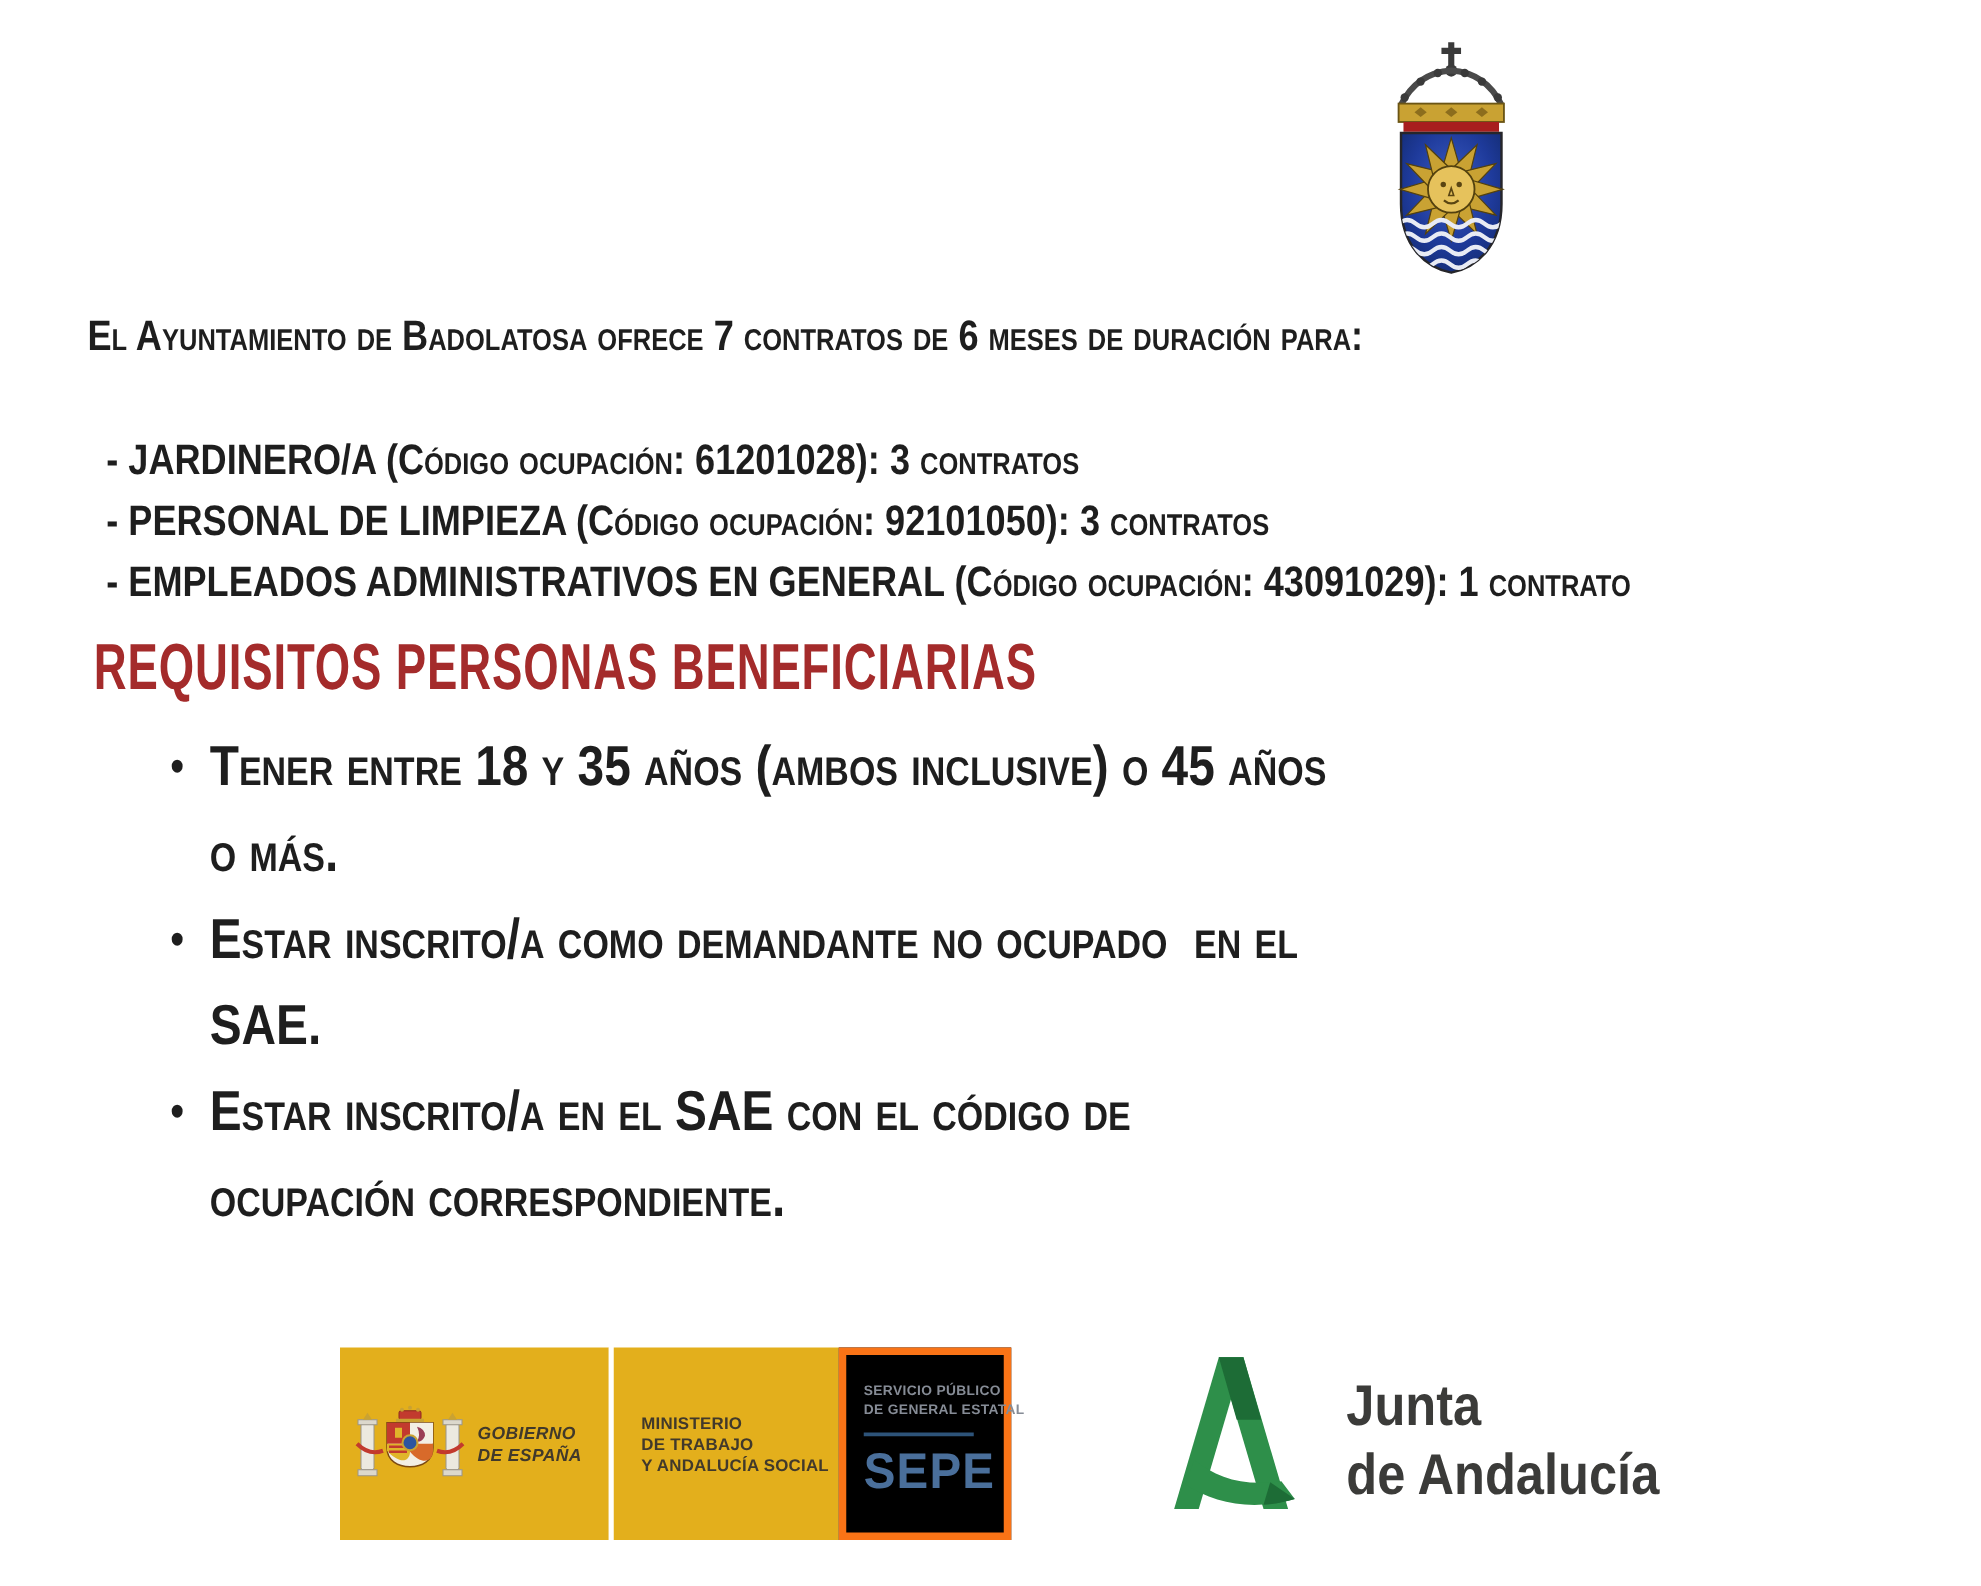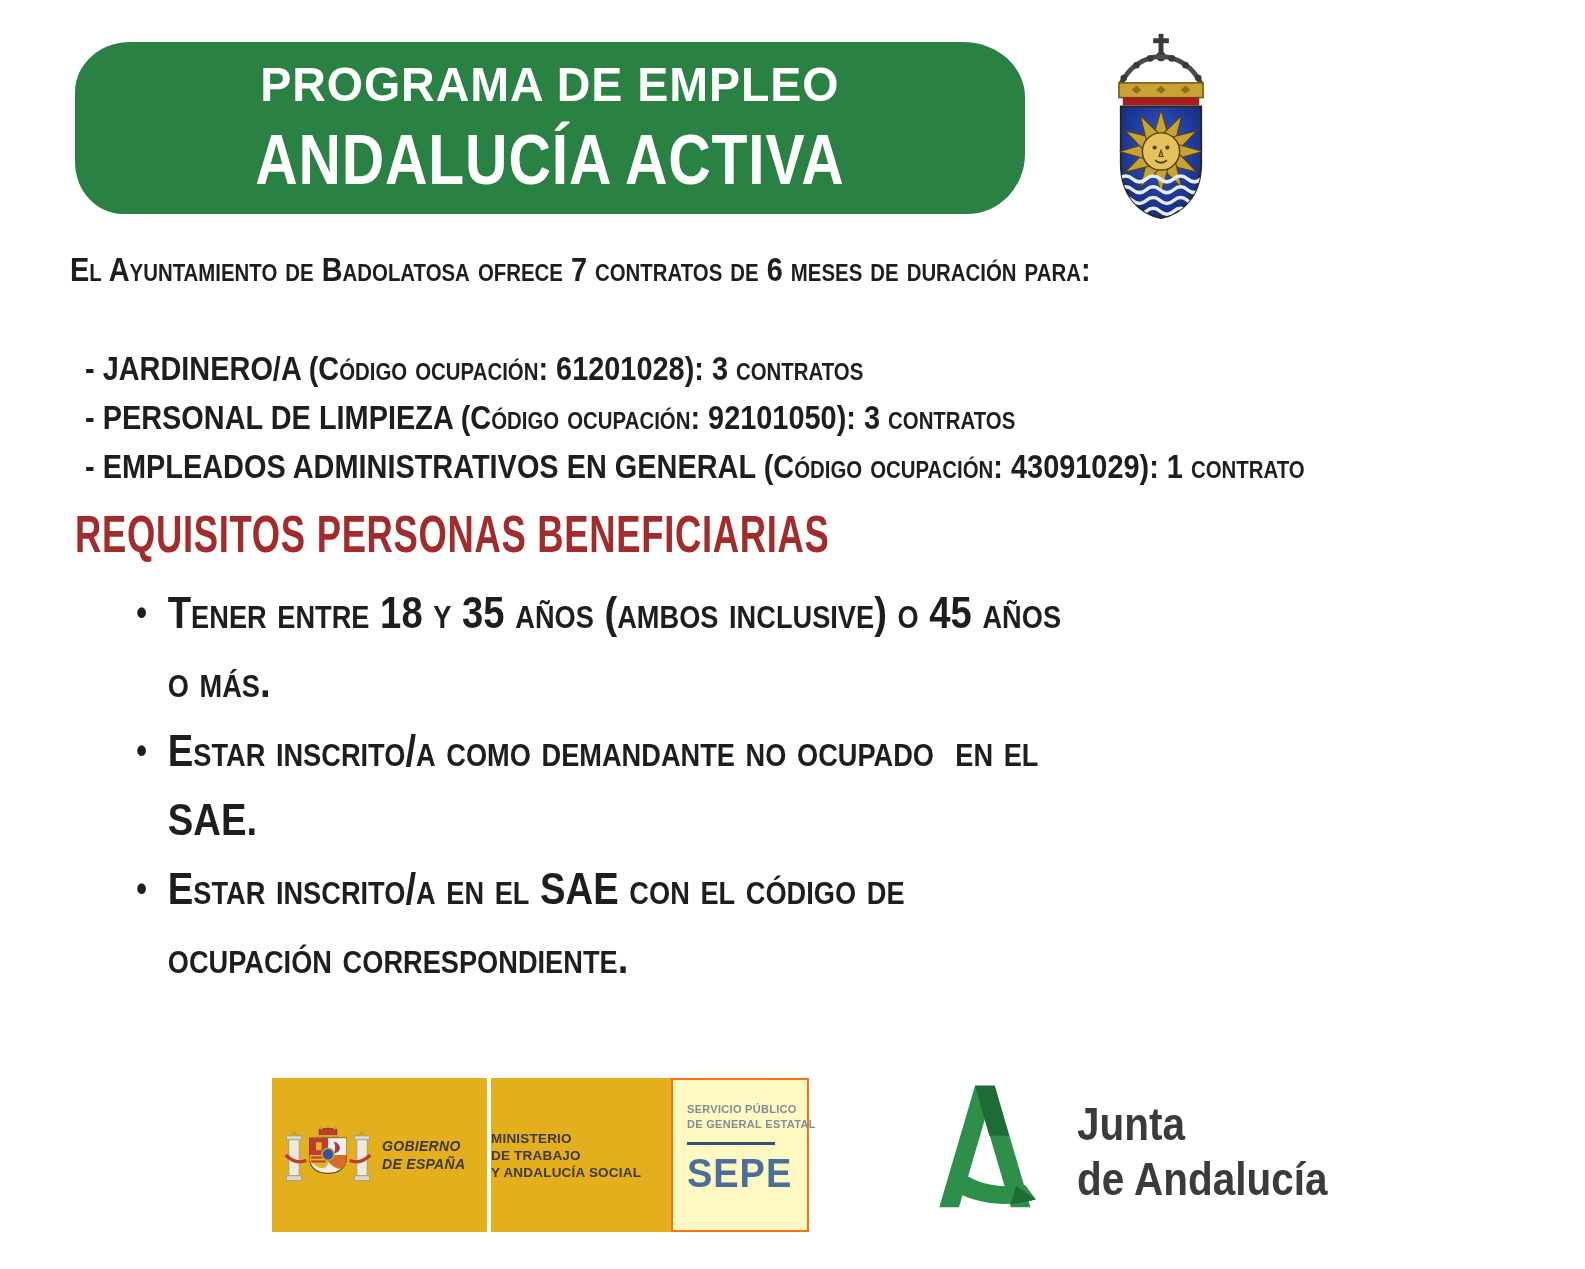--- a/index.html
+++ b/index.html
@@ -126,31 +126,31 @@
     letter-spacing: 0.3px;
   }
   .gov-divider { width: 4px; background: #ffffff; }
   .gov-yellow2 {
     width: 180px;
     background: #e3af1c;
     display: flex;
     align-items: center;
   }
   .min-text {
-    margin-left: 0;
+    margin-left: 22px;
     font-size: 13.5px;
     font-weight: 700;
     color: #41392b;
     line-height: 17px;
     letter-spacing: 0.2px;
   }
   .sepe-box {
     width: 138px;
-    background: #fef9c3;
-    border: 2px solid #f97316;
+    background: #000000;
+    border: 6px solid #f97316;
     box-sizing: border-box;
     padding: 22px 0 0 14px;
   }
   .sepe-service {
     font-size: 11px;
     font-weight: 700;
     color: #868c96;
     line-height: 15px;
     letter-spacing: 0.3px;
     white-space: nowrap;
@@ -182,24 +182,20 @@
     transform: scaleX(0.88);
     transform-origin: 0 0;
     white-space: nowrap;
   }
 </style>
 </head>
 <body>
 
 <div class="page">
 
-  <div class="banner">
-    <div class="banner-l1">PROGRAMA DE EMPLEO</div>
-    <div class="banner-l2">ANDALUCÍA ACTIVA</div>
-  </div>
 
   <svg class="crest" width="132" height="196" viewBox="0 0 130 200">
     <defs>
       <radialGradient id="bluegrad" cx="50%" cy="38%" r="70%">
         <stop offset="0%" stop-color="#3b5cc4"></stop>
         <stop offset="60%" stop-color="#1e3a9a"></stop>
         <stop offset="100%" stop-color="#122a6e"></stop>
       </radialGradient>
       <clipPath id="shieldclip">
         <path d="M24,80 h82 v58 c0,34 -20,52 -41,56 c-21,-4 -41,-22 -41,-56 Z"></path>

